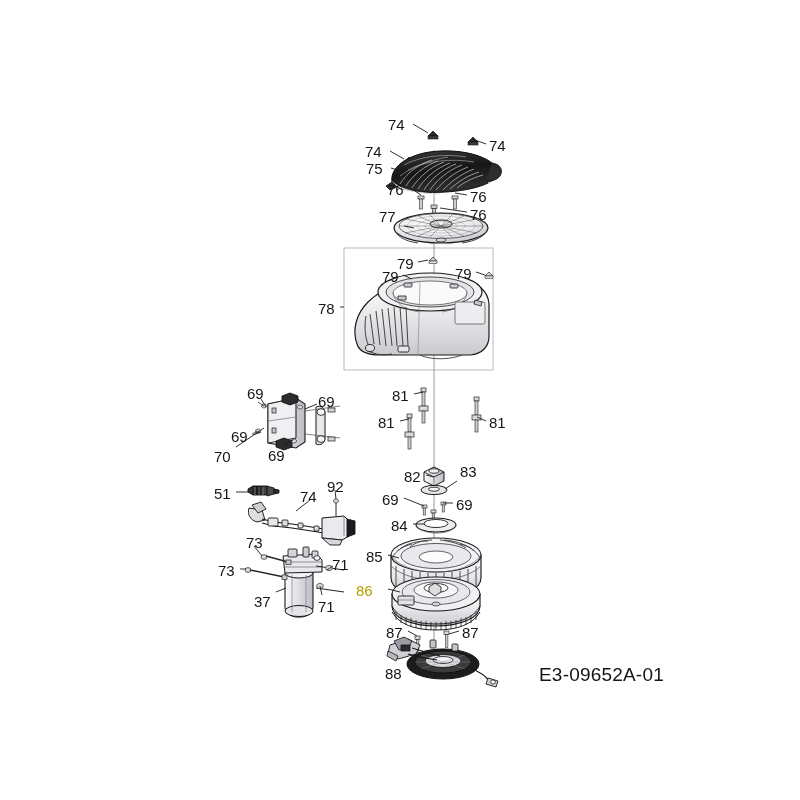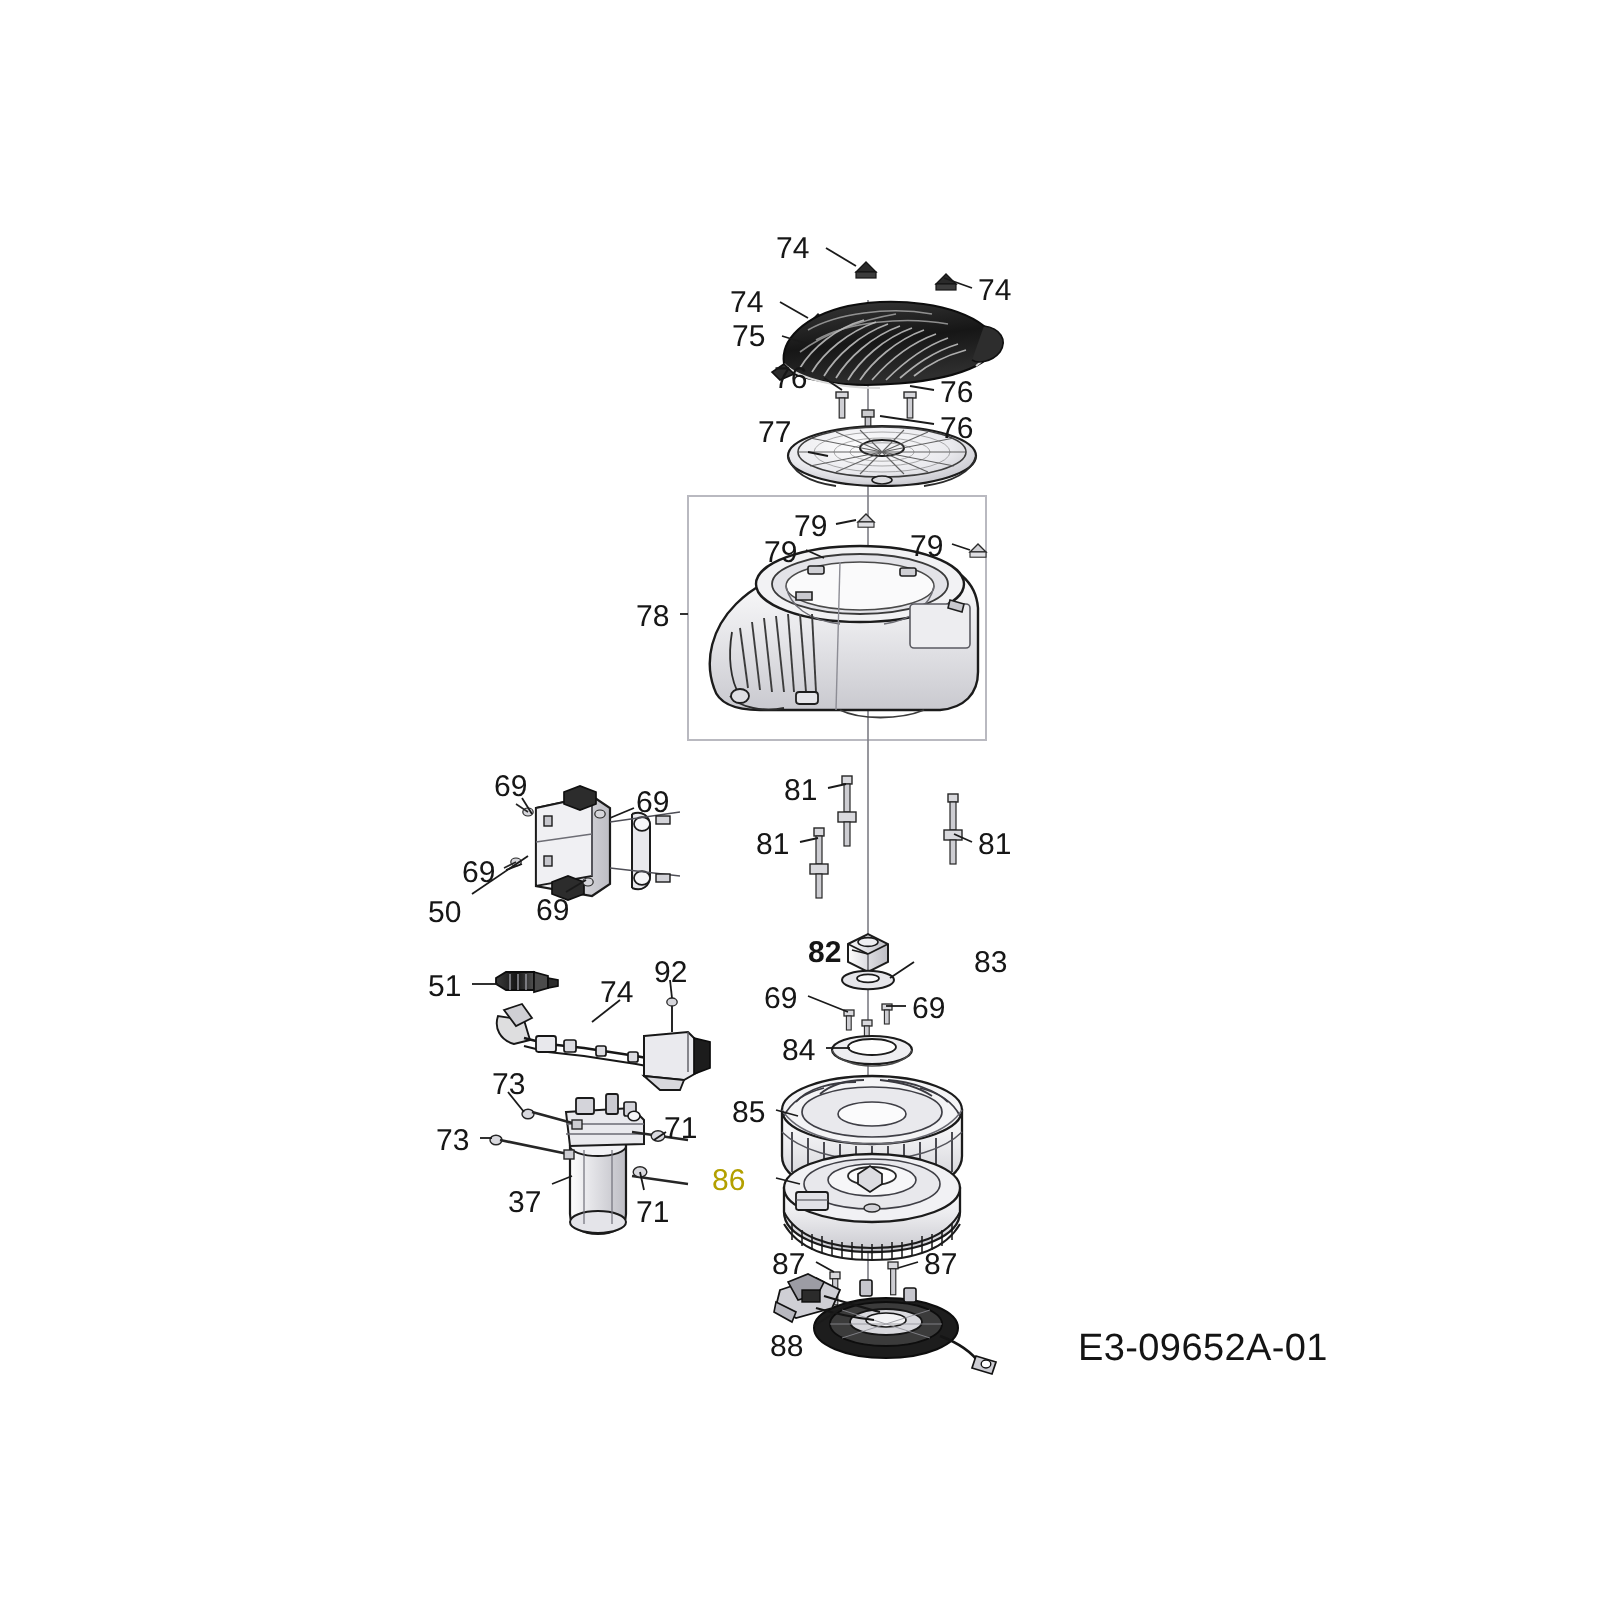--- a/index.html
+++ b/index.html
@@ -559,35 +559,35 @@
       <div class="callout-label" style="left: 470px; top: 189px;">76</div>
       <div class="callout-label" style="left: 470px; top: 207px;">76</div>
       <div class="callout-label" style="left: 379px; top: 209px;">77</div>
       <div class="callout-label" style="left: 318px; top: 301px;">78</div>
       <div class="callout-label" style="left: 397px; top: 256px;">79</div>
       <div class="callout-label" style="left: 382px; top: 269px;">79</div>
       <div class="callout-label" style="left: 455px; top: 266px;">79</div>
       <div class="callout-label" style="left: 392px; top: 388px;">81</div>
       <div class="callout-label" style="left: 378px; top: 415px;">81</div>
       <div class="callout-label" style="left: 489px; top: 415px;">81</div>
-      <div class="callout-label" style="left: 404px; top: 469px; font-weight: bold;">82</div>
-      <div class="callout-label" style="left: 460px; top: 474px; margin-left: 27px;">83</div>
+      <div class="callout-label" style="left: 404px; top: 469px;">82</div>
+      <div class="callout-label" style="left: 460px; top: 464px;">83</div>
       <div class="callout-label" style="left: 382px; top: 492px;">69</div>
       <div class="callout-label" style="left: 456px; top: 497px;">69</div>
       <div class="callout-label" style="left: 391px; top: 518px;">84</div>
       <div class="callout-label" style="left: 366px; top: 549px;">85</div>
       <div class="callout-label highlight" style="left: 356px; top: 583px;">86</div>
       <div class="callout-label" style="left: 386px; top: 625px;">87</div>
       <div class="callout-label" style="left: 462px; top: 625px;">87</div>
       <div class="callout-label" style="left: 385px; top: 666px;">88</div>
       <div class="callout-label" style="left: 247px; top: 386px;">69</div>
       <div class="callout-label" style="left: 318px; top: 394px;">69</div>
       <div class="callout-label" style="left: 231px; top: 429px;">69</div>
       <div class="callout-label" style="left: 268px; top: 448px;">69</div>
-      <div class="callout-label" style="left: 214px; top: 449px;">50</div>
+      <div class="callout-label" style="left: 214px; top: 449px;">70</div>
       <div class="callout-label" style="left: 214px; top: 486px;">51</div>
       <div class="callout-label" style="left: 300px; top: 489px;">74</div>
       <div class="callout-label" style="left: 327px; top: 479px;">92</div>
       <div class="callout-label" style="left: 246px; top: 535px;">73</div>
       <div class="callout-label" style="left: 218px; top: 563px;">73</div>
       <div class="callout-label" style="left: 332px; top: 557px;">71</div>
       <div class="callout-label" style="left: 318px; top: 599px;">71</div>
       <div class="callout-label" style="left: 254px; top: 594px;">37</div>
     </div>
 

